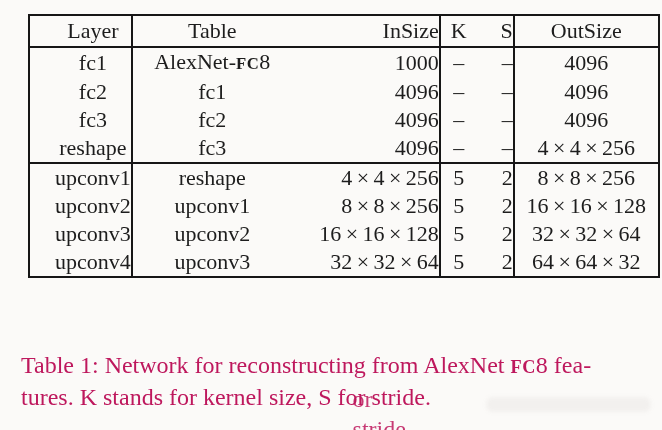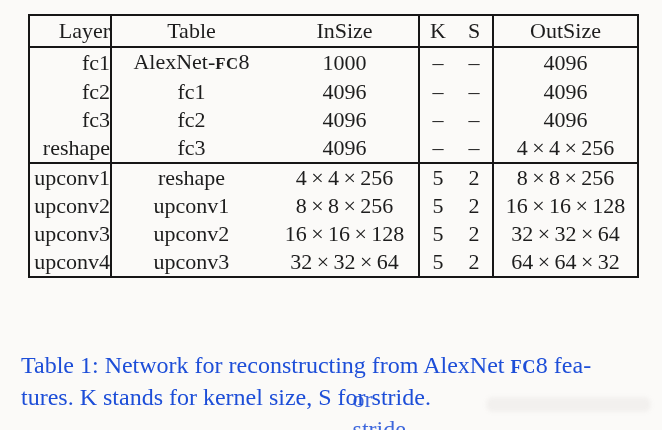--- a/index.html
+++ b/index.html
@@ -33,39 +33,39 @@
     text-align: center;
     white-space: nowrap;
     font-weight: normal;
     overflow: hidden;
   }
   table.net tr.hdr td {
     height: 30px;
     line-height: 30px;
     border-bottom: 2px solid #161616;
   }
-  table.net .br { border-right: 2px solid #161616; }
+  table.net .br { border-right: 2px solid #161616; text-align: right; }
   table.net tr.section-end td { border-bottom: 2px solid #161616; }
   table.net .col-layer {
-    text-align: right;
-    padding-left: 4px;
+    text-align: center;
+    padding-left: 25px;
   }
   .sc {
     font-size: 0.76em;
     letter-spacing: 0.5px;
     font-weight: bold;
   }
   .caption {
     position: absolute;
     left: 21px;
     top: 350px;
     width: 628px;
     font-size: 24px;
     line-height: 30px;
-    color: #1d4ed8;
+    color: #be185d;
   }
   .garble {
     position: relative;
     display: inline-block;
   }
   .garble .copy2 {
     position: absolute;
     left: 7px;
     top: 1.5px;
     opacity: 0.85;

